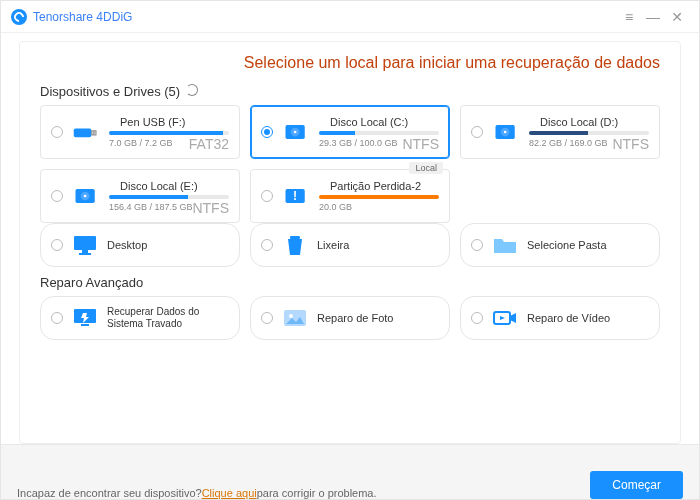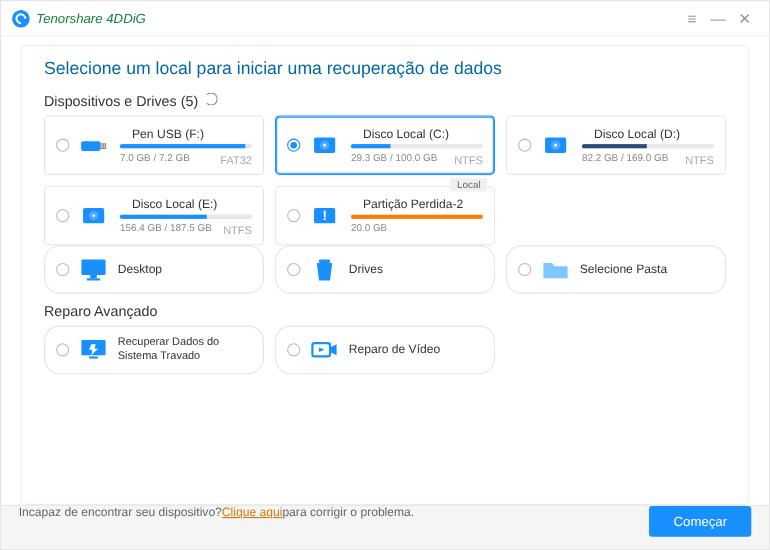--- a/index.html
+++ b/index.html
@@ -1,49 +1,49 @@
 <!DOCTYPE html>
 <html><head>
 <meta charset="utf-8">
 <style>
 * { margin: 0; padding: 0; box-sizing: border-box; }
 body { font-family: -apple-system, "Segoe UI", Arial, sans-serif; background: #fff; width: 700px; height: 500px; overflow: hidden; }
 .window { width: 700px; height: 500px; display: flex; flex-direction: column; border: 1px solid #e5e5e5; }
 .titlebar { height: 32px; display: flex; align-items: center; padding: 0 10px; border-bottom: 1px solid #f0f0f0; }
 .logo { width: 16px; height: 16px; background: #1890ff; border-radius: 50%; margin-right: 6px; position: relative; }
 .logo::after { content: ""; position: absolute; top: 3px; left: 3px; width: 6px; height: 6px; border: 2px solid #fff; border-radius: 50%; border-right-color: transparent; transform: rotate(45deg); }
-.app-title { color: #15803d; font-size: 12px; font-weight: 500; font-style: italic; }
+.app-title { color: #3b82f6; font-size: 12px; font-weight: 500; }
 .titlebar-spacer { flex: 1; }
 .titlebar-btn { width: 24px; height: 24px; display: flex; align-items: center; justify-content: center; color: #999; font-size: 14px; cursor: pointer; }
 .content-outer { flex: 1; padding: 8px 18px 0 18px; overflow: hidden; }
 .content { border: 1px solid #eee; border-radius: 4px; padding: 12px 20px 8px 20px; height: 100%; overflow-y: auto; }
-.page-title { text-align: left; font-size: 16px; font-weight: 500; color: #0369a1; margin-bottom: 12px; }
+.page-title { text-align: right; font-size: 16px; font-weight: 500; color: #c2410c; margin-bottom: 12px; }
 .section-head { font-size: 13px; color: #333; margin: 8px 0 6px 0; display: flex; gap: 6px; }
 .refresh-icon { width: 12px; height: 12px; border: 1.5px solid #888; border-radius: 50%; border-left-color: transparent; position: relative; }
 .grid { display: grid; grid-template-columns: repeat(3, 1fr); gap: 10px; }
 .tile { border: 1px solid #e5e5e5; border-radius: 4px; padding: 8px 10px; display: flex; align-items: center; gap: 8px; position: relative; cursor: pointer; background: #fff; min-height: 54px; }
 .tile.selected { border-color: #1890ff; box-shadow: 0 0 0 1px #1890ff inset; }
 .radio { width: 12px; height: 12px; border: 1.5px solid #bbb; border-radius: 50%; flex-shrink: 0; position: relative; }
 .tile.selected .radio { border-color: #1890ff; }
 .tile.selected .radio::after { content: ""; position: absolute; top: 2px; left: 2px; width: 6px; height: 6px; background: #1890ff; border-radius: 50%; }
 .drive-icon { width: 30px; height: 26px; flex-shrink: 0; display: flex; align-items: center; justify-content: center; }
 .drive-icon svg { width: 28px; height: 26px; }
 .drive-body { flex: 1; min-width: 0; }
 .drive-name { font-size: 11px; color: #333; margin-bottom: 3px; white-space: nowrap; overflow: hidden; text-overflow: ellipsis; margin-left: 11px; }
 .bar { height: 4px; background: #e8e8e8; border-radius: 2px; overflow: hidden; margin-bottom: 3px; }
 .bar-fill { height: 100%; background: #1890ff; }
 .bar-fill.orange { background: #ff7a00; }
 .bar-fill.navy { background: #2b4c7e; }
 .drive-size { font-size: 9px; color: #888; }
-.fs-label { position: absolute; bottom: 6px; right: 10px; font-size: 10px; color: #aaa; }
+.fs-label { position: absolute; bottom: 6px; right: 10px; font-size: 14px; color: #aaa; }
 .badge { position: absolute; top: -8px; right: 6px; background: #f0f0f0; color: #666; font-size: 9px; padding: 1px 6px; border-radius: 2px; }
 .simple-icon { width: 28px; height: 24px; flex-shrink: 0; display: flex; align-items: center; justify-content: center; }
 .simple-label { font-size: 11px; color: #333; }
 .row2 .tile { min-height: 44px; border-radius: 14px; }
-.footer { height: 40px; background: #f5f5f5; border-top: 1px solid #e8e8e8; display: flex; align-items: flex-start; padding: 0 16px; font-size: 11px; color: #666; }
+.footer { height: 55px; background: #f5f5f5; border-top: 1px solid #e8e8e8; display: flex; align-items: flex-end; padding: 0 16px; font-size: 11px; color: #666; }
 .footer a { color: #d97706; text-decoration: underline; }
 .footer-spacer { flex: 1; }
 .start-btn { background: #1890ff; color: #fff; border: none; padding: 7px 22px; border-radius: 3px; font-size: 12px; cursor: pointer; }
 </style>
 </head>
 <body>
 
 <div class="window">
   <div class="titlebar">
     <div class="logo"></div>
@@ -174,21 +174,21 @@
           <span class="simple-label">Desktop</span>
         </div>
         <div class="tile">
           <span class="radio"></span>
           <span class="simple-icon">
             <svg viewBox="0 0 28 24">
                 <path d="M7 6 L21 6 L19 22 L9 22 Z" fill="#1890ff"></path>
                 <rect x="9" y="3" width="10" height="3" rx="1" fill="#1890ff"></rect>
               </svg>
           </span>
-          <span class="simple-label">Drives</span>
+          <span class="simple-label">Lixeira</span>
         </div>
         <div class="tile">
           <span class="radio"></span>
           <span class="simple-icon">
             <svg viewBox="0 0 28 24">
                 <path d="M3 6 L11 6 L13 9 L25 9 L25 20 L3 20 Z" fill="#7cc8ff"></path>
               </svg>
           </span>
           <span class="simple-label">Selecione Pasta</span>
         </div>
@@ -199,20 +199,31 @@
         <div class="tile">
           <span class="radio"></span>
           <span class="simple-icon">
             <svg viewBox="0 0 28 24">
                 <rect x="3" y="3" width="22" height="14" rx="1" fill="#1890ff"></rect>
                 <path d="M12 7 L16 7 L15 11 L18 11 L12 17 L13 12 L10 12 Z" fill="#fff"></path>
                 <rect x="10" y="18" width="8" height="2" fill="#1890ff"></rect>
               </svg>
           </span>
           <span class="simple-label" style="font-size:10px; line-height:1.2">Recuperar Dados do Sistema Travado</span>
+        </div>
+        <div class="tile">
+          <span class="radio"></span>
+          <span class="simple-icon">
+            <svg viewBox="0 0 28 24">
+                <rect x="3" y="4" width="22" height="16" rx="2" fill="#b3d9ff"></rect>
+                <circle cx="10" cy="10" r="2" fill="#fff"></circle>
+                <path d="M5 18 L11 12 L15 16 L19 11 L23 18 Z" fill="#6eb8f7"></path>
+              </svg>
+          </span>
+          <span class="simple-label">Reparo de Foto</span>
         </div>
         <div class="tile">
           <span class="radio"></span>
           <span class="simple-icon">
             <svg viewBox="0 0 28 24">
                 <rect x="3" y="6" width="16" height="12" rx="2" fill="none" stroke="#1890ff" stroke-width="2"></rect>
                 <path d="M19 10 L25 7 L25 17 L19 14 Z" fill="#1890ff"></path>
                 <path d="M9 10 L14 12 L9 14 Z" fill="#1890ff"></path>
               </svg>
           </span>

